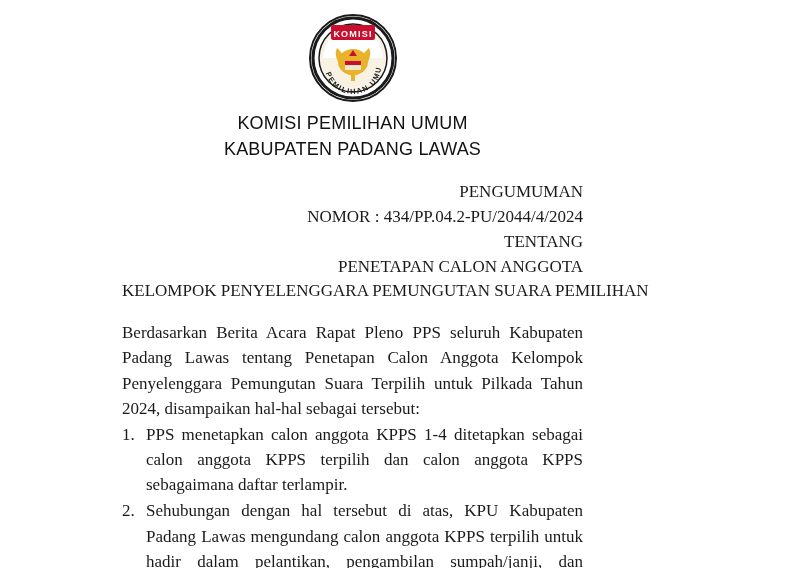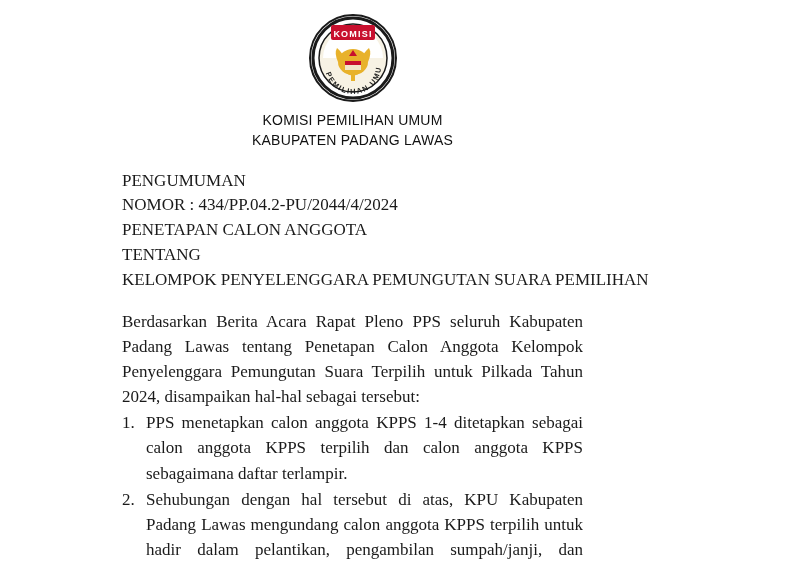--- a/index.html
+++ b/index.html
@@ -33,29 +33,29 @@
     width: 88px;
     height: 88px;
   }
   .logo svg { display: block; }
 
   
   .institution {
     text-align: center;
     margin-top: 8px;
     font-family: "Liberation Sans", sans-serif;
-    font-size: 14px;
+    font-size: 18px;
     line-height: 1.45;
     letter-spacing: 0.2px;
     color: #111;
   }
 
   
   .announce {
-    text-align: left;
+    text-align: right;
     margin-top: 18px;
     font-size: 17px;
     line-height: 1.46;
     color: #1a1a1a;
   }
   .announce div { white-space: nowrap; }
 
   
   .body-text {
     margin-top: 16px;
@@ -141,22 +141,22 @@
   </div>
 
   <div class="institution">
     <div>KOMISI PEMILIHAN UMUM</div>
     <div>KABUPATEN PADANG LAWAS</div>
   </div>
 
   <div class="announce">
     <div>PENGUMUMAN</div>
     <div>NOMOR : 434/PP.04.2-PU/2044/4/2024</div>
+    <div>TENTANG</div>
     <div>PENETAPAN CALON ANGGOTA</div>
-    <div>TENTANG</div>
     <div>KELOMPOK PENYELENGGARA PEMUNGUTAN SUARA PEMILIHAN</div>
   </div>
 
   <div class="body-text">
     <p class="para">Berdasarkan Berita Acara Rapat Pleno PPS seluruh Kabupaten Padang Lawas tentang Penetapan Calon Anggota Kelompok Penyelenggara Pemungutan Suara Terpilih untuk Pilkada Tahun 2024, disampaikan hal-hal sebagai tersebut:</p>
 
     <ol class="numbered">
       <li>
         <span class="marker">1.</span>
         <span>PPS menetapkan calon anggota KPPS 1-4 ditetapkan sebagai calon anggota KPPS terpilih dan calon anggota KPPS sebagaimana daftar terlampir.</span>

